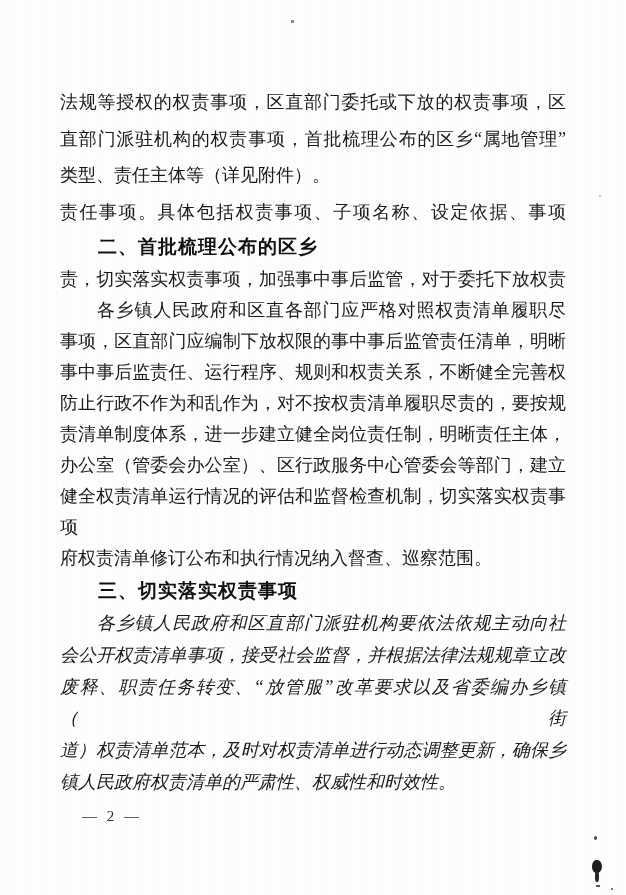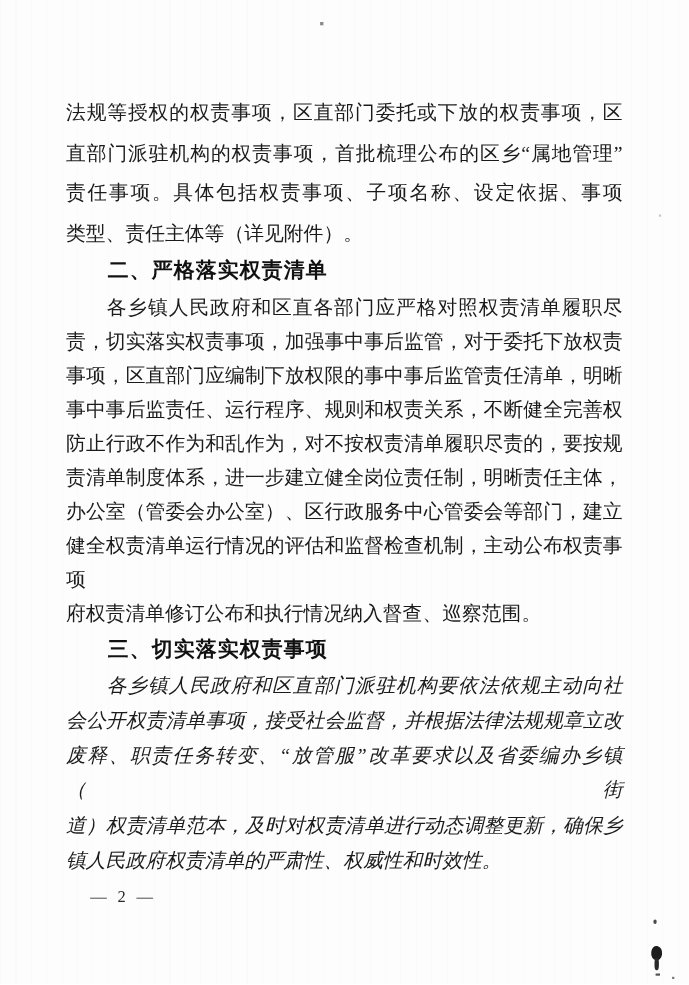--- a/index.html
+++ b/index.html
@@ -78,35 +78,35 @@
 </style>
 </head>
 <body>
 
 <div class="page">
   <div class="textblock">
 
     <div class="intro">
       <div class="ln j">法规等授权的权责事项，区直部门委托或下放的权责事项，区</div>
       <div class="ln j">直部门派驻机构的权责事项，首批梳理公布的区乡“属地管理”</div>
+      <div class="ln">类型、责任主体等（详见附件）。</div>
       <div class="ln j">责任事项。具体包括权责事项、子项名称、设定依据、事项</div>
-      <div class="ln">类型、责任主体等（详见附件）。</div>
     </div>
 
-    <div class="heading">二、严格落实权责清单</div>
+    <div class="heading">二、首批梳理公布的区乡</div>
 
     <div class="body2">
+      <div class="ln j">责，切实落实权责事项，加强事中事后监管，对于委托下放权责</div>
       <div class="ln j indent">各乡镇人民政府和区直各部门应严格对照权责清单履职尽</div>
-      <div class="ln j">责，切实落实权责事项，加强事中事后监管，对于委托下放权责</div>
       <div class="ln j">事项，区直部门应编制下放权限的事中事后监管责任清单，明晰</div>
       <div class="ln j">事中事后监责任、运行程序、规则和权责关系，不断健全完善权</div>
       <div class="ln j">防止行政不作为和乱作为，对不按权责清单履职尽责的，要按规</div>
       <div class="ln j">责清单制度体系，进一步建立健全岗位责任制，明晰责任主体，</div>
       <div class="ln j">办公室（管委会办公室）、区行政服务中心管委会等部门，建立</div>
-      <div class="ln j">健全权责清单运行情况的评估和监督检查机制，主动公布权责事项</div>
+      <div class="ln j">健全权责清单运行情况的评估和监督检查机制，切实落实权责事项</div>
       <div class="ln">府权责清单修订公布和执行情况纳入督查、巡察范围。</div>
     </div>
 
     <div class="heading">三、切实落实权责事项</div>
 
     <div class="body3">
       <div class="ln j indent">各乡镇人民政府和区直部门派驻机构要依法依规主动向社</div>
       <div class="ln j">会公开权责清单事项，接受社会监督，并根据法律法规规章立改</div>
       <div class="ln j">废释、职责任务转变、“放管服”改革要求以及省委编办乡镇（街</div>
       <div class="ln j">道）权责清单范本，及时对权责清单进行动态调整更新，确保乡</div>

